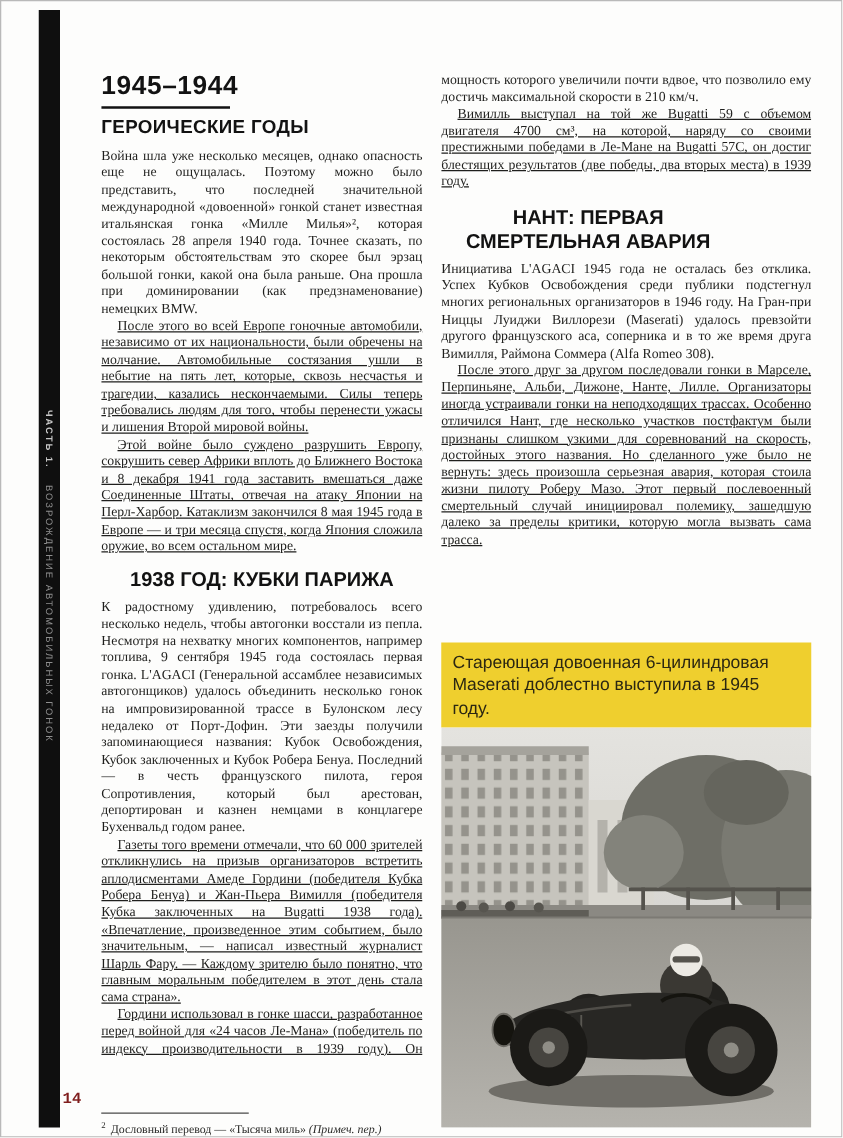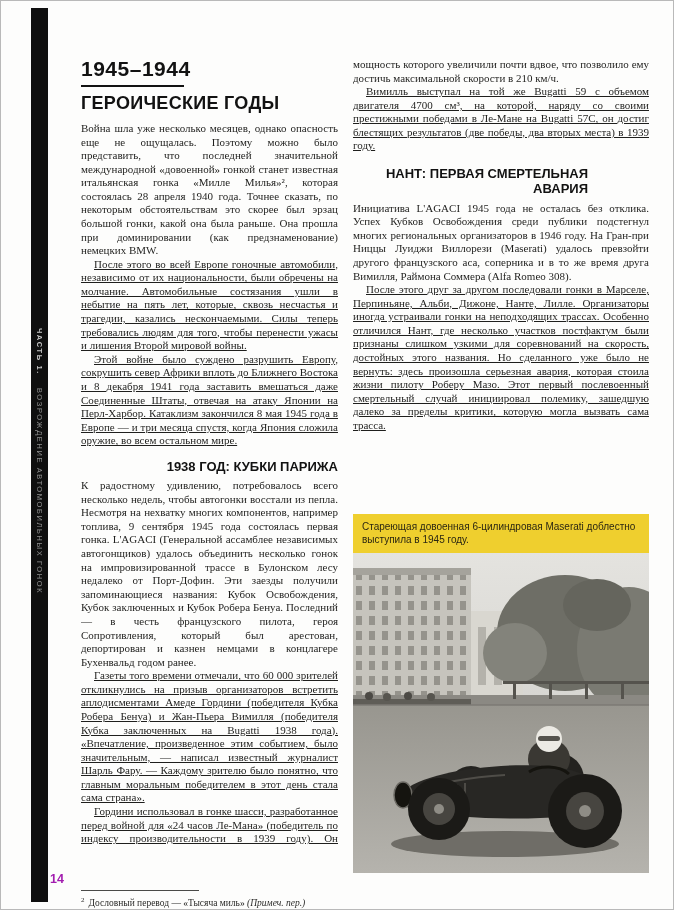--- a/index.html
+++ b/index.html
@@ -20,38 +20,38 @@
   .spine-title { color:#8f8f8f; }
   
   .content { position:absolute; left:80px; top:57px; width:568px; display:flex; gap:15px; }
   .col { text-align:justify; font-size:11px; line-height:1.235; color:#1f1f1d; }
   .col-left { width:257px; max-height:788px; overflow:hidden; }
   .col-right { width:296px; position:relative; height:810px; }
   .col p { margin:0; }
   .psec p + p { text-indent:13px;text-decoration:underline; }
   .years { font-family:"Liberation Sans", sans-serif; font-size:21px; font-weight:bold; letter-spacing:0.5px; color:#121212; line-height:1.05; }
   .years-rule { width:103px; height:2px; background:#121212; margin:5px 0 7px; }
-  .main-title { font-family:"Liberation Sans", sans-serif; font-size:18px; font-weight:bold; letter-spacing:0.3px; color:#121212; margin-bottom:9px; line-height:1.05; }
-  .subhead { font-family:"Liberation Sans", sans-serif; font-size:13px; font-weight:bold; color:#121212; margin:11px 0 5px; line-height:1.18; text-align:right; }
+  .main-title { font-family:"Liberation Sans", sans-serif; font-size:15px; font-weight:bold; letter-spacing:0.3px; color:#121212; margin-bottom:9px; line-height:1.05; }
+  .subhead { font-family:"Liberation Sans", sans-serif; font-size:16px; font-weight:bold; color:#121212; margin:11px 0 5px; line-height:1.18; text-align:center; }
   .subhead-right { max-width:235px; margin-top:13px; }
   .rtext { max-height:450px; overflow:hidden; }
   
   .media { position:absolute; top:456px; left:0; width:296px; }
   .caption {
     background:#efcf2e; padding:6px 9px 7px;
-    font-family:"Liberation Sans", sans-serif; font-size:10px; line-height:1.32;
+    font-family:"Liberation Sans", sans-serif; font-size:14px; line-height:1.32;
     color:#2b2712; text-align:left;
   }
   .photo { display:block; width:296px; height:320px; }
   
   .footnote { position:absolute; left:80px; top:889px; width:257px; font-size:9.5px; color:#2a2a28; text-align:left; }
   .footnote-rule { width:118px; height:1px; background:#4a4a48; margin-bottom:5px; }
   .fn-marker { font-size:7px; vertical-align:super; margin-right:4px; }
   .fn-italic { font-style:italic; }
-  .pagenum { position:absolute; left:49px; top:871px; font-family:Liberation Sans, sans-serif; font-size:12.5px; font-weight:bold; color:#a21caf; }
+  .pagenum { position:absolute; left:49px; top:871px; font-family:Liberation Mono, monospace; font-size:12.5px; font-weight:bold; color:#7f1d1d; }
 </style>
 </head>
 <body>
 
 <div class="canvas">
 
   <div class="spine">
     <div class="spine-labels">
       <span class="spine-part">ЧАСТЬ 1.</span>
       <span class="spine-title">ВОЗРОЖДЕНИЕ АВТОМОБИЛЬНЫХ ГОНОК</span>

